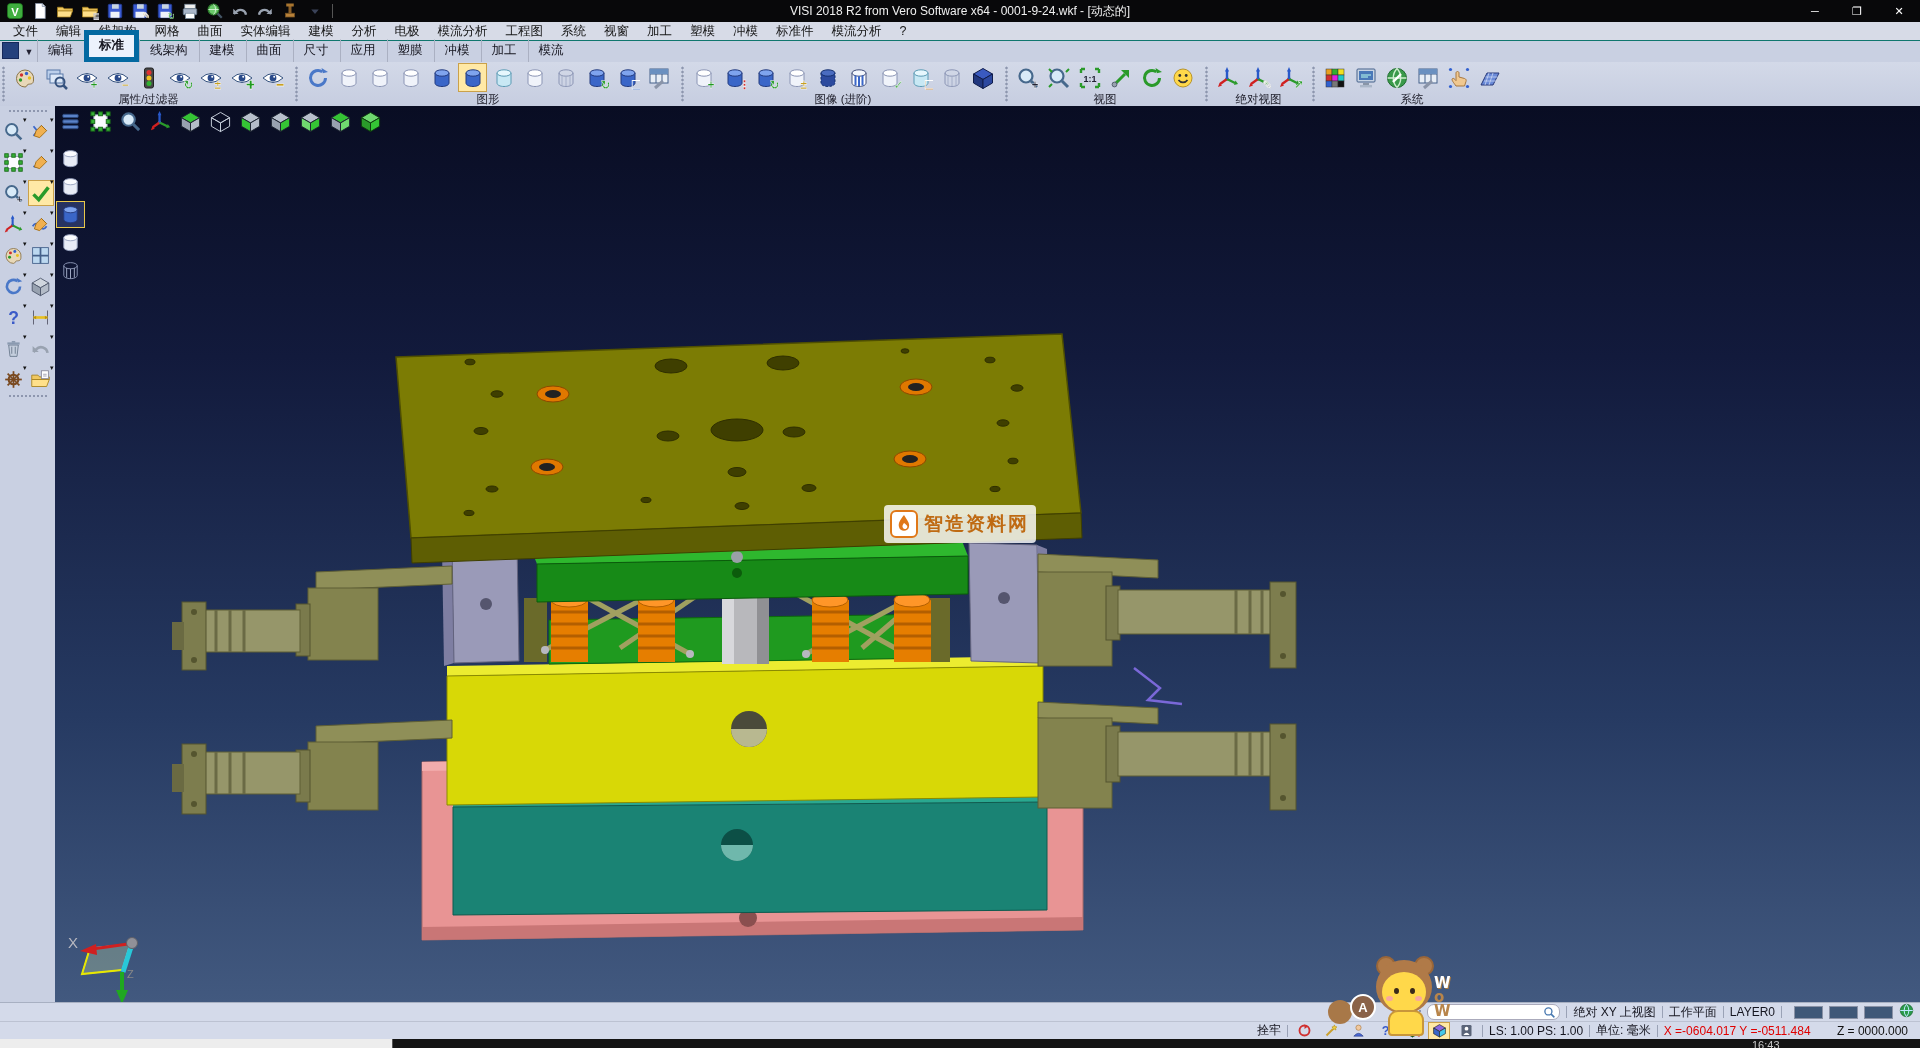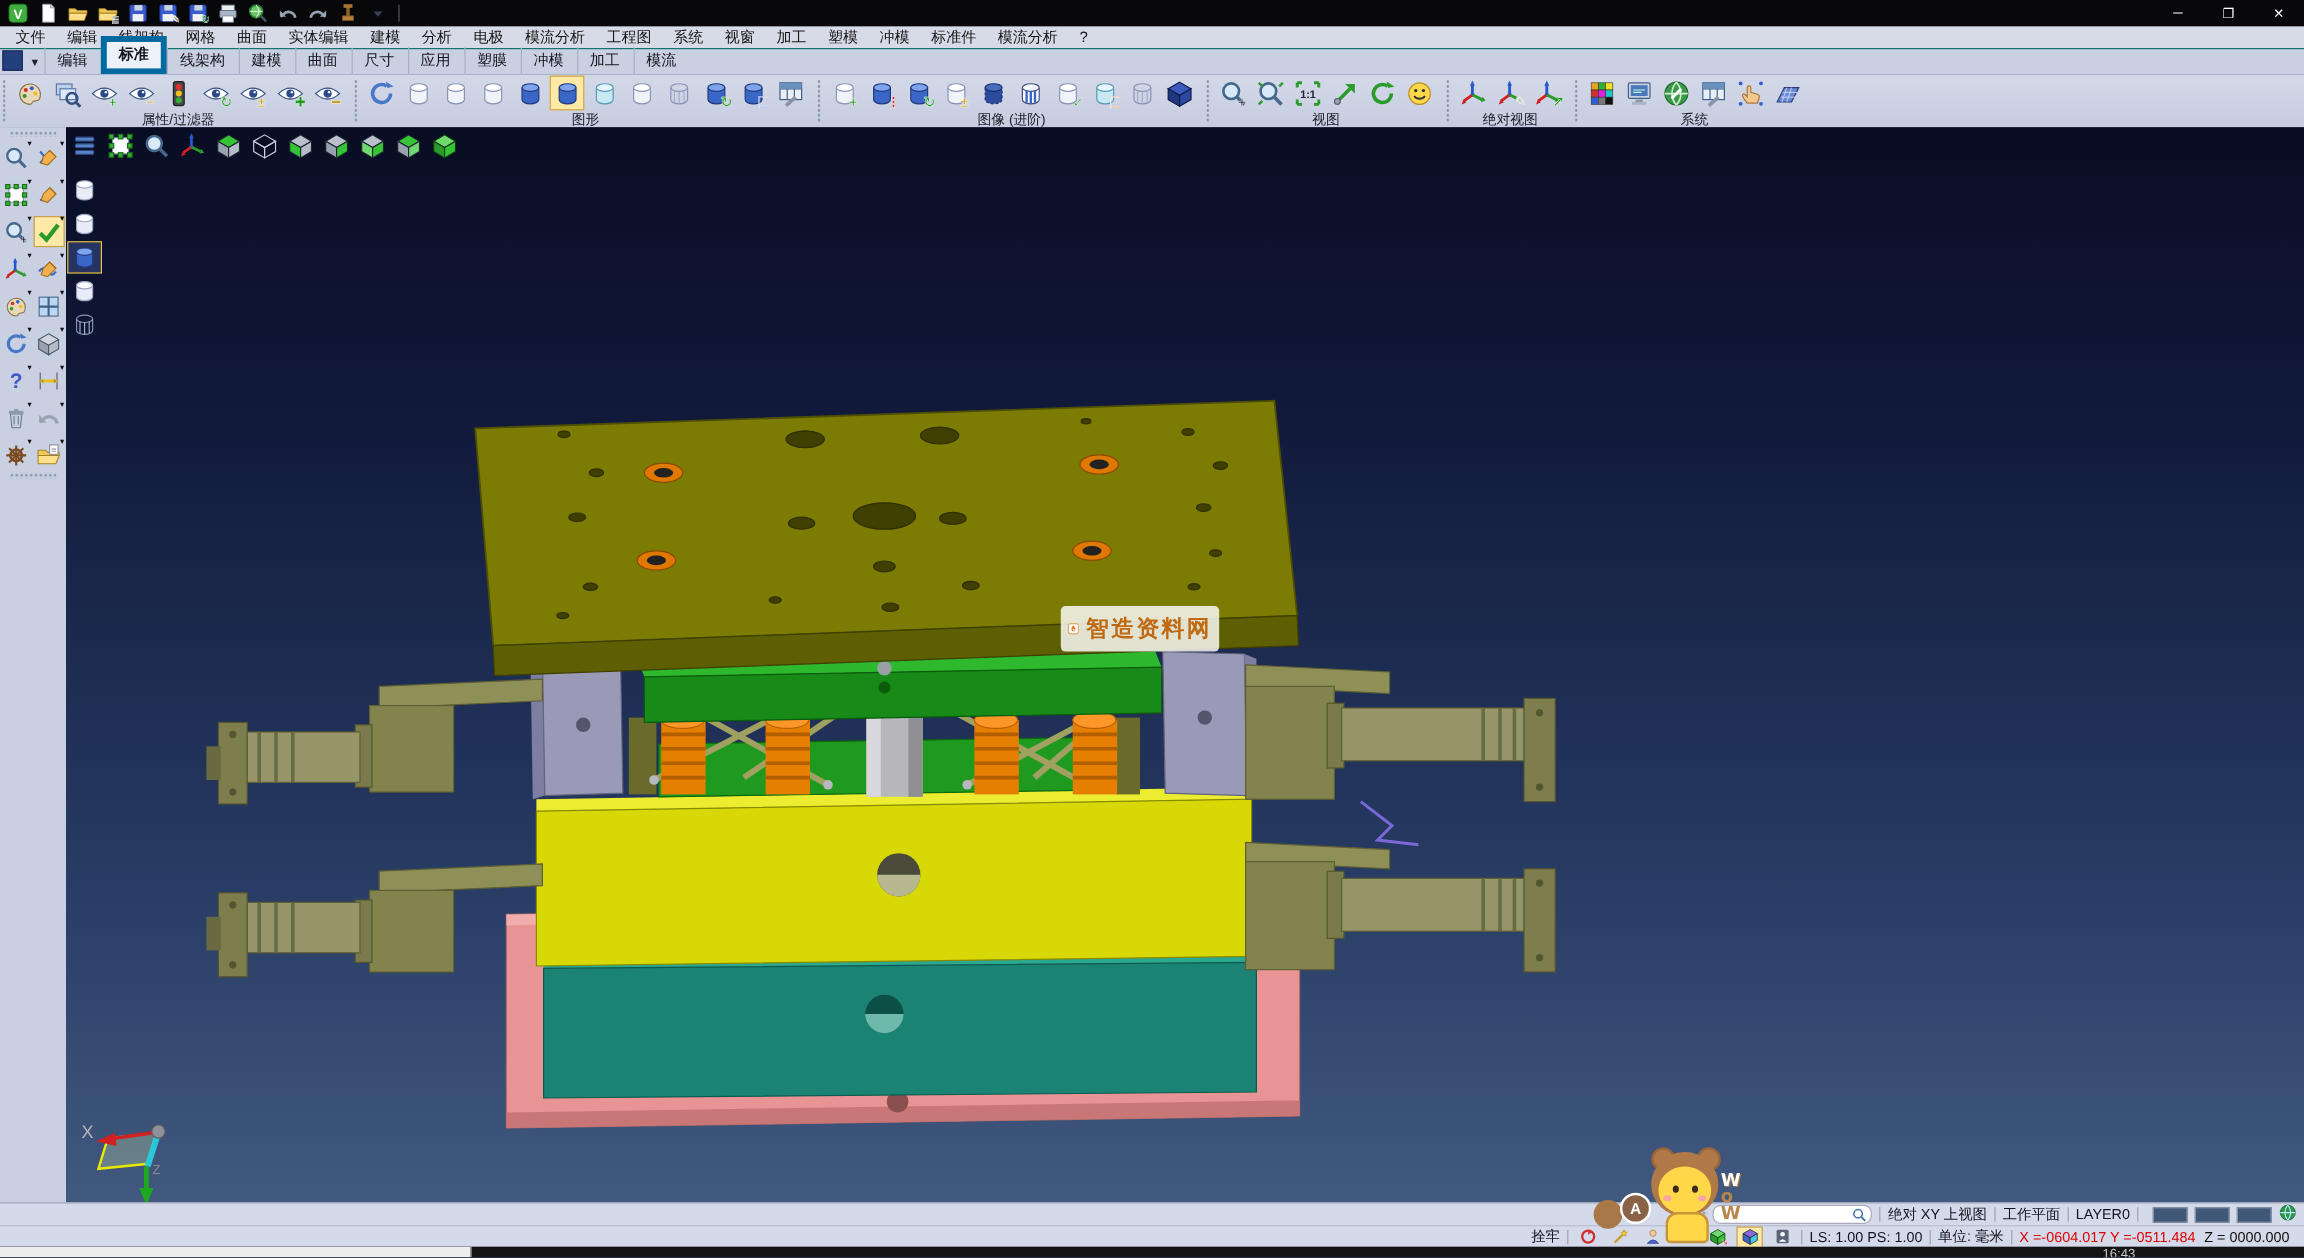--- a/index.html
+++ b/index.html
@@ -40,21 +40,21 @@
   .lbtn .dd{position:absolute;right:-1px;top:-3px;font-size:7px;color:#111;font-style:normal}
   .lbtn.sel{background:#ffe9a6;outline:1px solid #caa14a}
   
   #viewport{position:absolute;left:55px;top:106px;right:0;bottom:46px;overflow:hidden;
      background:linear-gradient(180deg,#090d23 0%,#121a3c 28%,#263a62 68%,#42597f 100%)}
   #modelsvg{position:absolute;left:0;top:0;width:100%;height:100%}
   #viewrow{position:absolute;left:2px;top:3px;display:flex;gap:3px;z-index:5}
   .vbtn{width:27px;height:25px;display:flex;align-items:center;justify-content:center}
   #viewcol{position:absolute;left:2px;top:40px;display:flex;flex-direction:column;gap:3px;z-index:5}
   .vbtn.sel{background:rgba(70,90,160,.45);outline:1px solid #e8c84a}
-  #watermark{position:absolute;left:829px;top:399px;width:132px;height:38px;background:rgba(255,255,255,.82);
+  #watermark{position:absolute;left:829px;top:399px;width:152px;height:38px;background:rgba(255,255,255,.82);
      border-radius:4px;display:flex;align-items:center;padding:0 6px;box-sizing:border-box;gap:6px;z-index:4}
   #wm-text{font-size:19px;font-weight:bold;color:#bf6a12;letter-spacing:2px;white-space:nowrap}
   
   #statustop{position:absolute;left:0;top:1002px;right:0;height:19px;background:#d4daea;border-top:1px solid #a8b0c2;
      display:flex;align-items:center;justify-content:flex-end;box-sizing:border-box}
   #statusbottom{position:absolute;left:0;top:1021px;right:0;height:18px;background:#d4daea;border-top:1px solid #bcc2d2;
      display:flex;align-items:center;box-sizing:border-box;font-size:12px}
   .vgrip{width:5px;align-self:stretch;margin:2px 4px;background-image:radial-gradient(#8d96ae 1px,transparent 1.2px);background-size:4px 4px}
   .ssep{width:1px;height:12px;background:#9aa2b6;margin:0 6px}
   #searchbox{width:128px;height:14px;background:#fff;border:1px solid #aab;border-radius:7px;display:flex;align-items:center;justify-content:flex-end;padding-right:3px}
@@ -170,20 +170,21 @@
           <rect x="7" y="2" width="10" height="4" fill="#a8752f"></rect>
         </svg>
       </div>
       <div class="qbtn">
         <svg width="18" height="18" viewBox="0 0 24 24">
           <path d="M7 10h10l-5 6Z" fill="#3a4258"></path>
         </svg>
       </div>
       <div class="qsep"></div>
     </div>
+  <div id="title-text">VISI 2018 R2 from Vero Software x64 - 0001-9-24.wkf - [动态的]</div>
   <div id="winbtns">
     <div class="winbtn">─</div>
     <div class="winbtn">❐</div>
     <div class="winbtn">✕</div>
   </div>
 </div>
 
 <div id="menubar">
     <span class="menu-item">文件</span>
     <span class="menu-item">编辑</span>
@@ -1171,21 +1172,21 @@
       </div>
     </div>
   <div class="ssep"></div>
   <span class="stxt">LS: 1.00 PS: 1.00</span>
   <div class="ssep"></div>
   <span class="stxt">单位: 毫米</span>
   <div class="ssep"></div>
   <div id="coords">
     <span class="cred">X =-0604.017</span>
     <span class="cred" style="margin-left: 0;">Y =-0511.484</span>
-    <span class="cblk" style="margin-left: 4px;">Z = 0000.000</span>
+    <span class="cblk" style="margin-left: 23px;">Z = 0000.000</span>
   </div>
 </div>
 
 <div id="taskbar">
   <div id="taskseg"></div>
   <span id="taskclock">16:43</span>
 </div>
 
 <div id="mascot">
   <div class="m-abs" style="left:46px;top:44px;width:24px;height:24px;border-radius:50%;background:#a87848"></div>

